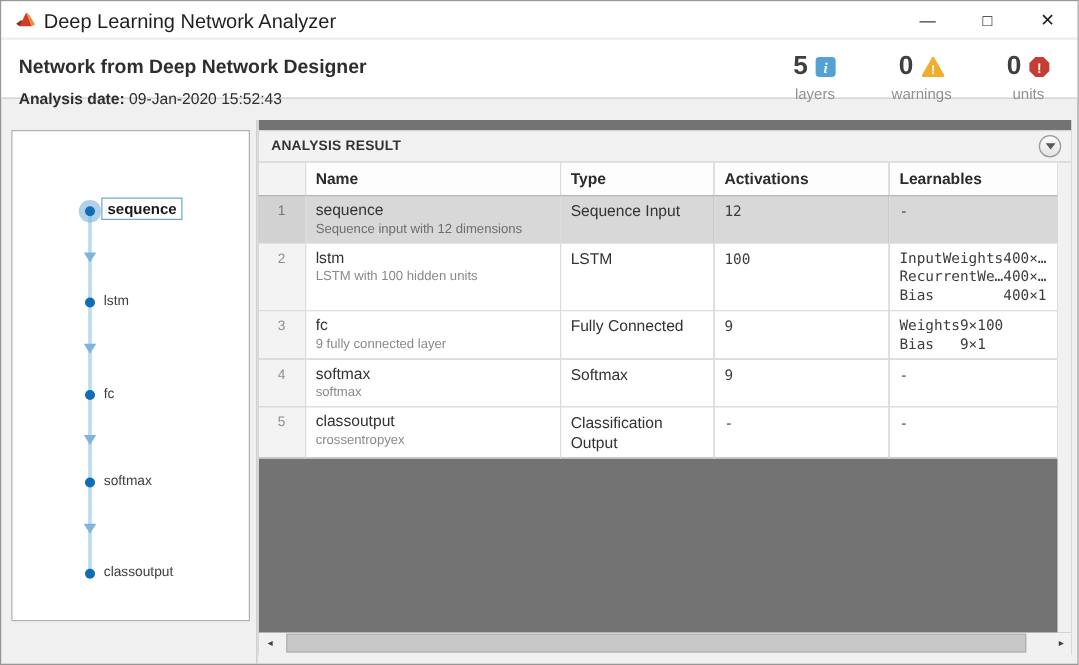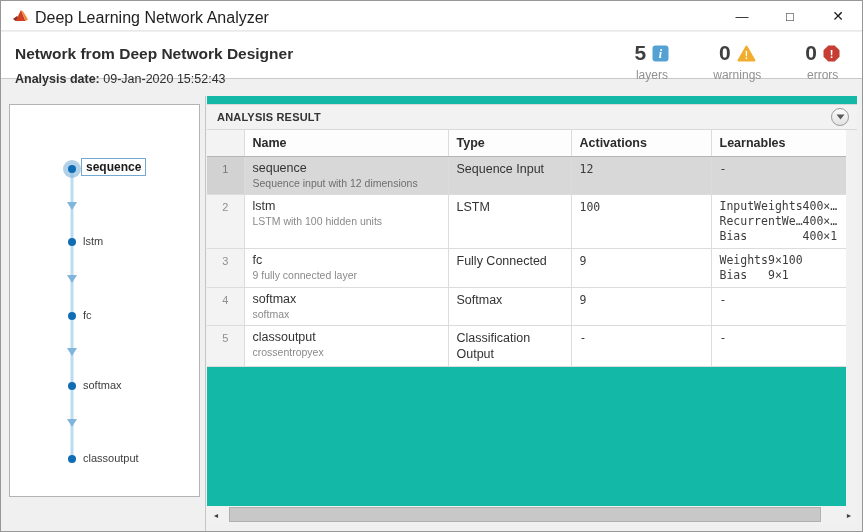--- a/index.html
+++ b/index.html
@@ -33,21 +33,21 @@
   .left-panel { position:absolute; left:8px; top:103px; width:191px; height:393px; background:#ffffff; border:1px solid #b3b3b3; }
   .diagram-svg { position:absolute; left:0; top:0; }
   .node-dot { position:absolute; width:8px; height:8px; border-radius:50%; background:#0e6db4; }
   .node-halo { position:absolute; width:18px; height:18px; border-radius:50%; background:rgba(126,178,218,0.6); }
   .node-label { position:absolute; font-size:11px; color:#3d3d3d; white-space:nowrap; }
   .node-label.selected { font-size:12px; font-weight:bold; color:#1a1a1a; background:#fff; border:1px solid #73a9cf; padding:1px 4px; }
 
   .divider-v { position:absolute; left:204px; top:95px; bottom:0; width:1px; background:#c6c6c6; }
 
   
-  .right-panel { position:absolute; left:206px; top:95px; width:650px; height:428px; background:#14b8a6; }
+  .right-panel { position:absolute; left:206px; top:95px; width:650px; height:428px; background:#737373; }
   .ar-bar { position:absolute; left:0; top:8px; width:100%; height:26px; background:#f2f2f2; border-top:1px solid #d8d8d8; border-bottom:1px solid #d8d8d8; }
   .ar-title { position:absolute; left:10px; top:0; line-height:24px; font-size:11px; font-weight:bold; color:#333; letter-spacing:.2px; }
   .collapse-btn { position:absolute; right:8px; top:3px; width:18px; height:18px; border:1px solid #9b9b9b; border-radius:50%; background:linear-gradient(#fdfdfd,#e2e2e2); display:flex; align-items:center; justify-content:center; cursor:default; }
   .collapse-btn svg { display:block; }
 
   table.result { position:absolute; left:0; top:34px; width:639px; border-collapse:collapse; table-layout:fixed; }
   table.result th {
     height:26px; padding:0 8px; text-align:left; font-size:12.5px; font-weight:bold; color:#2b2b2b;
     background:#fdfdfd; border-bottom:1px solid #b5b5b5; border-right:1px solid #dcdcdc;
   }
@@ -118,21 +118,21 @@
         <span class="stat-label">warnings</span>
       </div>
       <div class="stat">
         <div class="stat-top">
           <span class="stat-value">0</span>
           <svg width="17" height="17" viewBox="0 0 17 17">
             <polygon points="5.3,0.5 11.7,0.5 16.5,5.3 16.5,11.7 11.7,16.5 5.3,16.5 0.5,11.7 0.5,5.3" fill="#c63d33"></polygon>
             <text x="8.5" y="13" text-anchor="middle" font-family="Liberation Sans,sans-serif" font-size="11" font-weight="bold" fill="#ffffff">!</text>
           </svg>
         </div>
-        <span class="stat-label">errors</span>
+        <span class="stat-label">units</span>
       </div>
     </div>
   </div>
 
   <div class="left-panel">
     <svg class="diagram-svg" width="189" height="391">
       <line x1="62" y1="64" x2="62" y2="354" stroke="#bcdcf0" stroke-width="3"></line>
       <polygon points="57,97 67,97 62,105" fill="#80b5db"></polygon>
       <polygon points="57,170 67,170 62,178" fill="#80b5db"></polygon>
       <polygon points="57,243 67,243 62,251" fill="#80b5db"></polygon>

